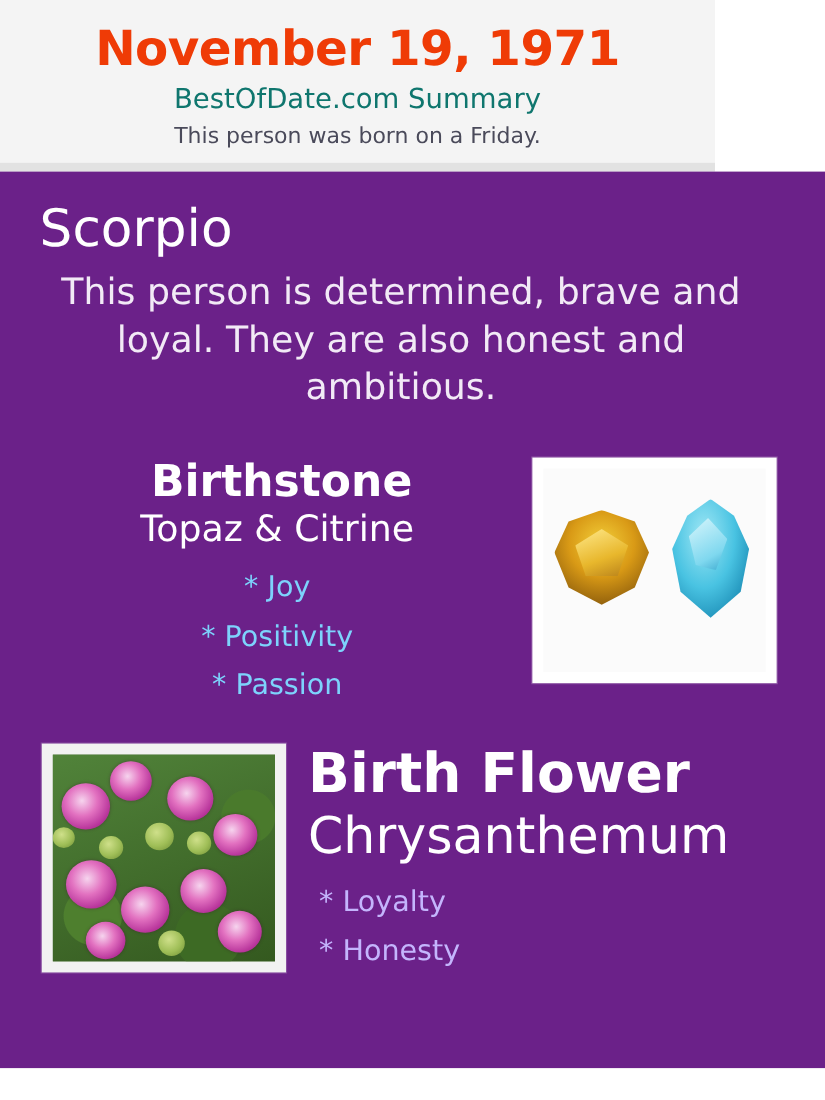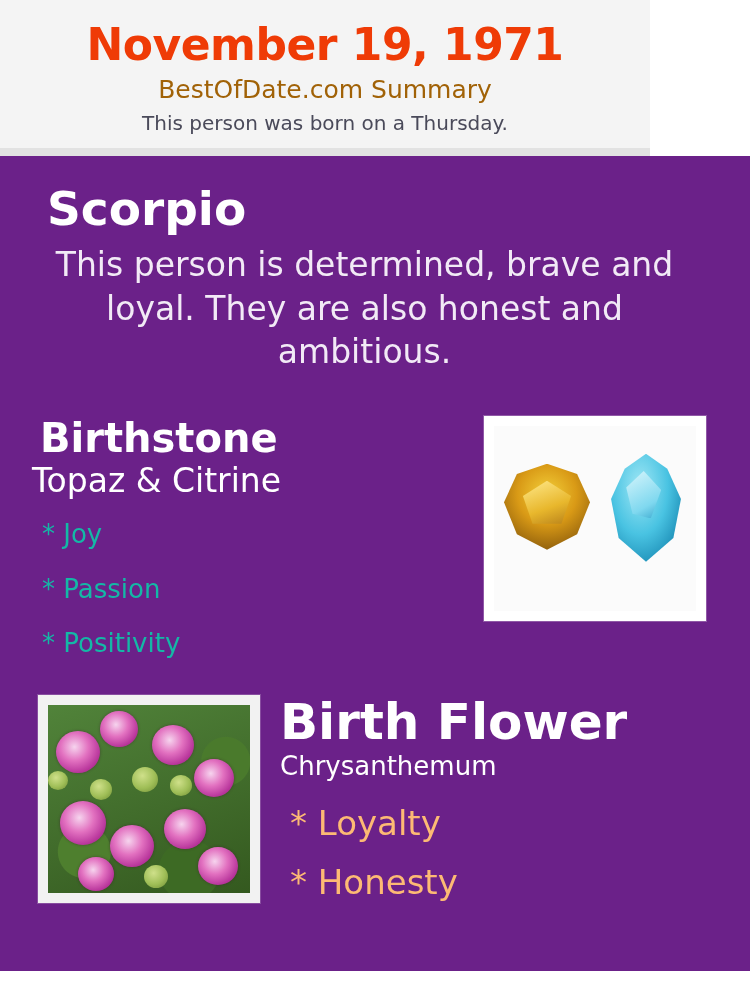--- a/index.html
+++ b/index.html
@@ -29,21 +29,21 @@
   }
   .header-date {
     color: #ef3b06;
     font-size: 44px;
     font-weight: bold;
     line-height: 1.05;
     letter-spacing: -0.5px;
     margin: 0 0 8px 0;
   }
   .header-site {
-    color: #a16207;
+    color: #0f766e;
     font-size: 25px;
     line-height: 1.1;
     margin: 0 0 8px 0;
   }
   .header-sub {
     color: #4a4a5a;
     font-size: 20px;
     line-height: 1.1;
     margin: 0;
   }
@@ -64,60 +64,61 @@
     box-sizing: border-box;
   }
 
   .inner {
     padding: 28px 32px 0 32px;
   }
 
   .sign-title {
     color: #ffffff;
     font-size: 47px;
-    font-weight: bold;
-    margin: 0 0 10px 15px;
+    font-weight: normal;
+    margin: 0 0 10px 4px;
     line-height: 1.05;
   }
   .sign-desc {
     color: #f2eaf6;
     font-size: 33px;
     line-height: 1.32;
     margin: 0;
     max-width: 665px;
     text-align: center;
   }
 
   
   .stone-block {
     position: relative;
     margin-top: 42px;
     min-height: 230px;
+    text-align: center;
   }
   .stone-text {
     width: 440px;
   }
   .stone-title {
     color: #ffffff;
     font-size: 40px;
     font-weight: bold;
     margin: 0 0 2px 8px;
     line-height: 1.12;
   }
   .stone-name {
     color: #ffffff;
     font-size: 33px;
     margin: 0 0 12px 0;
     line-height: 1.15;
   }
   .bullet {
-    color: #14b8a6;
+    color: #7dd3fc;
     font-size: 26px;
     line-height: 1.7;
-    margin: 10px;
+    margin: 0;
   }
 
   .stone-photo {
     position: absolute;
     right: 12px;
     top: 0;
     width: 222px;
     height: 205px;
     background: #ffffff;
     padding: 10px;
@@ -223,56 +224,56 @@
   }
   .flower-title {
     color: #ffffff;
     font-size: 50px;
     font-weight: bold;
     margin: 6px 0 2px 0;
     line-height: 1.1;
   }
   .flower-name {
     color: #ffffff;
-    font-size: 26px;
+    font-size: 46px;
     margin: 0 0 12px 0;
     line-height: 1.15;
   }
   .flower-bullet {
-    color: #fdba74;
-    font-size: 34px;
+    color: #c4b5fd;
+    font-size: 26px;
     line-height: 1.75;
     margin: 0 0 0 10px;
   }
 </style>
 </head>
 <body>
 
 <div class="page">
 
   <div class="header">
     <h1 class="header-date">November 19, 1971</h1>
     <div class="header-site">BestOfDate.com Summary</div>
-    <div class="header-sub">This person was born on a Thursday.</div>
+    <div class="header-sub">This person was born on a Friday.</div>
   </div>
   <div class="header-rule"></div>
 
   <div class="panel">
     <div class="inner">
 
       <h2 class="sign-title">Scorpio</h2>
       <p class="sign-desc">This person is determined, brave and loyal. They are also honest and ambitious.</p>
 
       <div class="stone-block">
         <div class="stone-text">
           <h3 class="stone-title">Birthstone</h3>
           <div class="stone-name">Topaz &amp; Citrine</div>
           <p class="bullet">* Joy</p>
+          <p class="bullet">* Positivity</p>
           <p class="bullet">* Passion</p>
-          <p class="bullet">* Positivity</p>
         </div>
 
         <div class="stone-photo">
           <div class="stone-photo-inner">
             <div class="gem-citrine"></div>
             <div class="gem-topaz"></div>
           </div>
         </div>
       </div>
 

